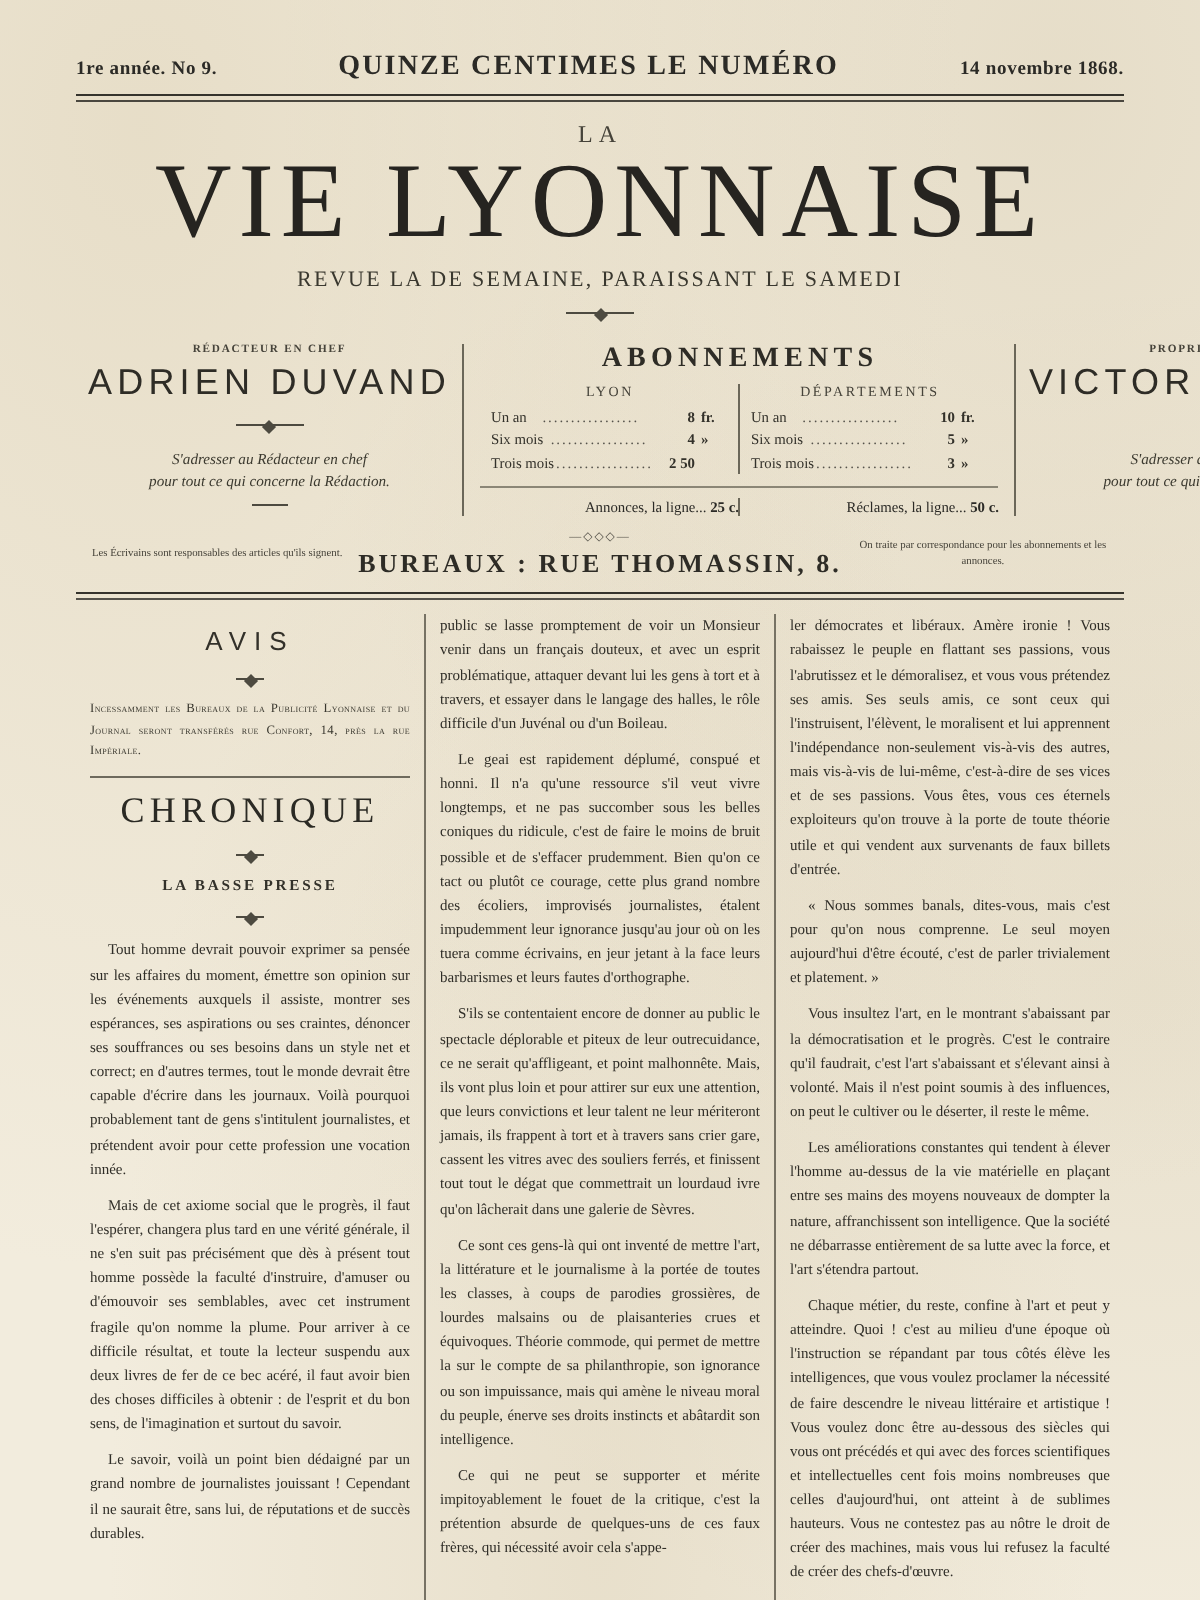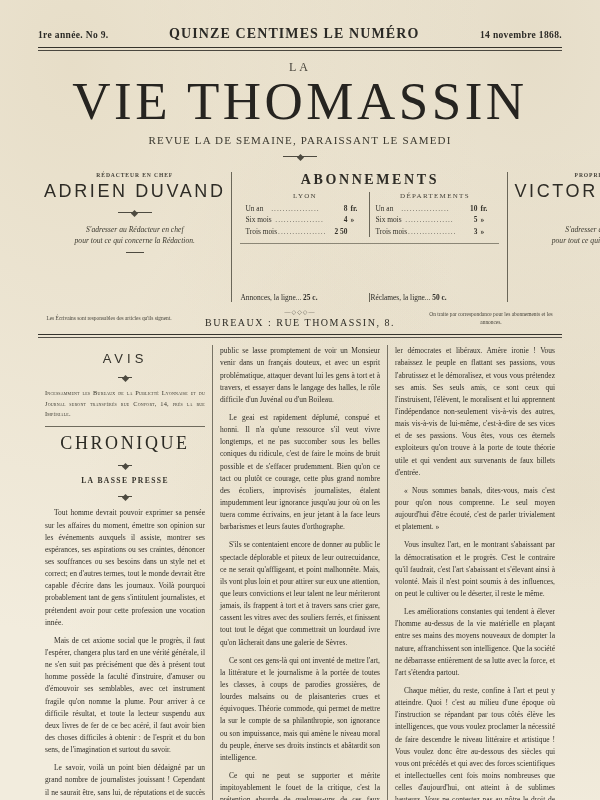--- a/index.html
+++ b/index.html
@@ -211,22 +211,21 @@
   .ads {
     display: flex;
     font-size: 7.4px;
     margin-top: 6px;
     border-top: .7px solid #8b8676;
     padding-top: 5px;
   }
   .ads .half {
     flex: 1 1 0;
     white-space: nowrap;
-    text-align: left;
-    margin-top: 44px;
+    text-align: right;
   }
   .ads .half + .half { border-left: .8px solid #6b6759; }
   .ads b { font-weight: bold; }
 
   
   .bureau-band {
     display: flex;
     align-items: center;
     padding: 4px 0 3px 0;
   }
@@ -235,23 +234,23 @@
     font-size: 5.4px;
     line-height: 1.5;
     text-align: center;
     color: #46433a;
   }
   .bureau-band .mid {
     flex: 0 0 240px;
     text-align: center;
   }
   .bureau-addr {
-    font-size: 10px;
+    font-size: 13px;
     letter-spacing: 1.5px;
-    font-weight: normal;
+    font-weight: bold;
     color: #2e2c26;
     white-space: nowrap;
   }
   .dots-orn {
     font-size: 6px;
     color: #55524a;
     letter-spacing: 1px;
     margin-bottom: 2px;
   }
 
@@ -332,21 +331,21 @@
 
   <div class="dateline">
     <span>1re année. No 9.</span>
     <span class="mid">QUINZE CENTIMES LE NUMÉRO</span>
     <span>14 novembre 1868.</span>
   </div>
   <div class="rule-strong"></div>
   <div class="rule-hair"></div>
 
   <div class="la">LA</div>
-  <div class="title">VIE THOMASSIN</div>
+  <div class="title">VIE LYONNAISE</div>
   <div class="subtitle">REVUE LA DE SEMAINE, PARAISSANT LE SAMEDI</div>
   <div class="orn"><span class="orn-sm"></span></div>
 
   <div class="info">
 
     <div class="info-col">
       <div class="kicker">RÉDACTEUR EN CHEF</div>
       <div class="name">ADRIEN DUVAND</div>
       <div class="orn"><span class="orn-sm"></span></div>
       <div class="note">

